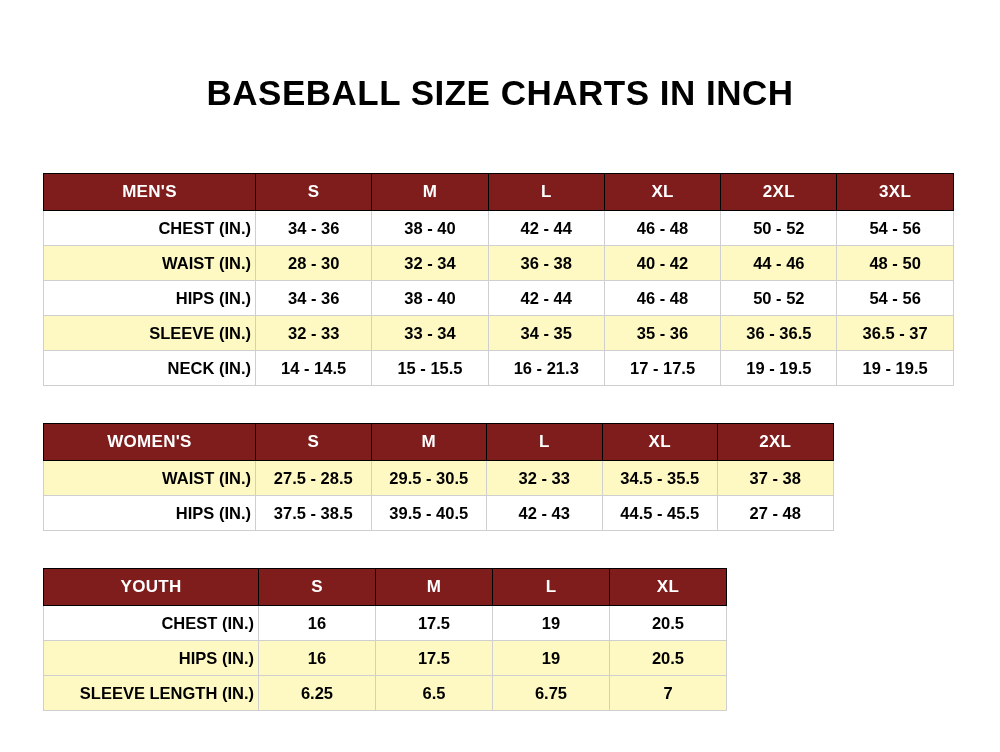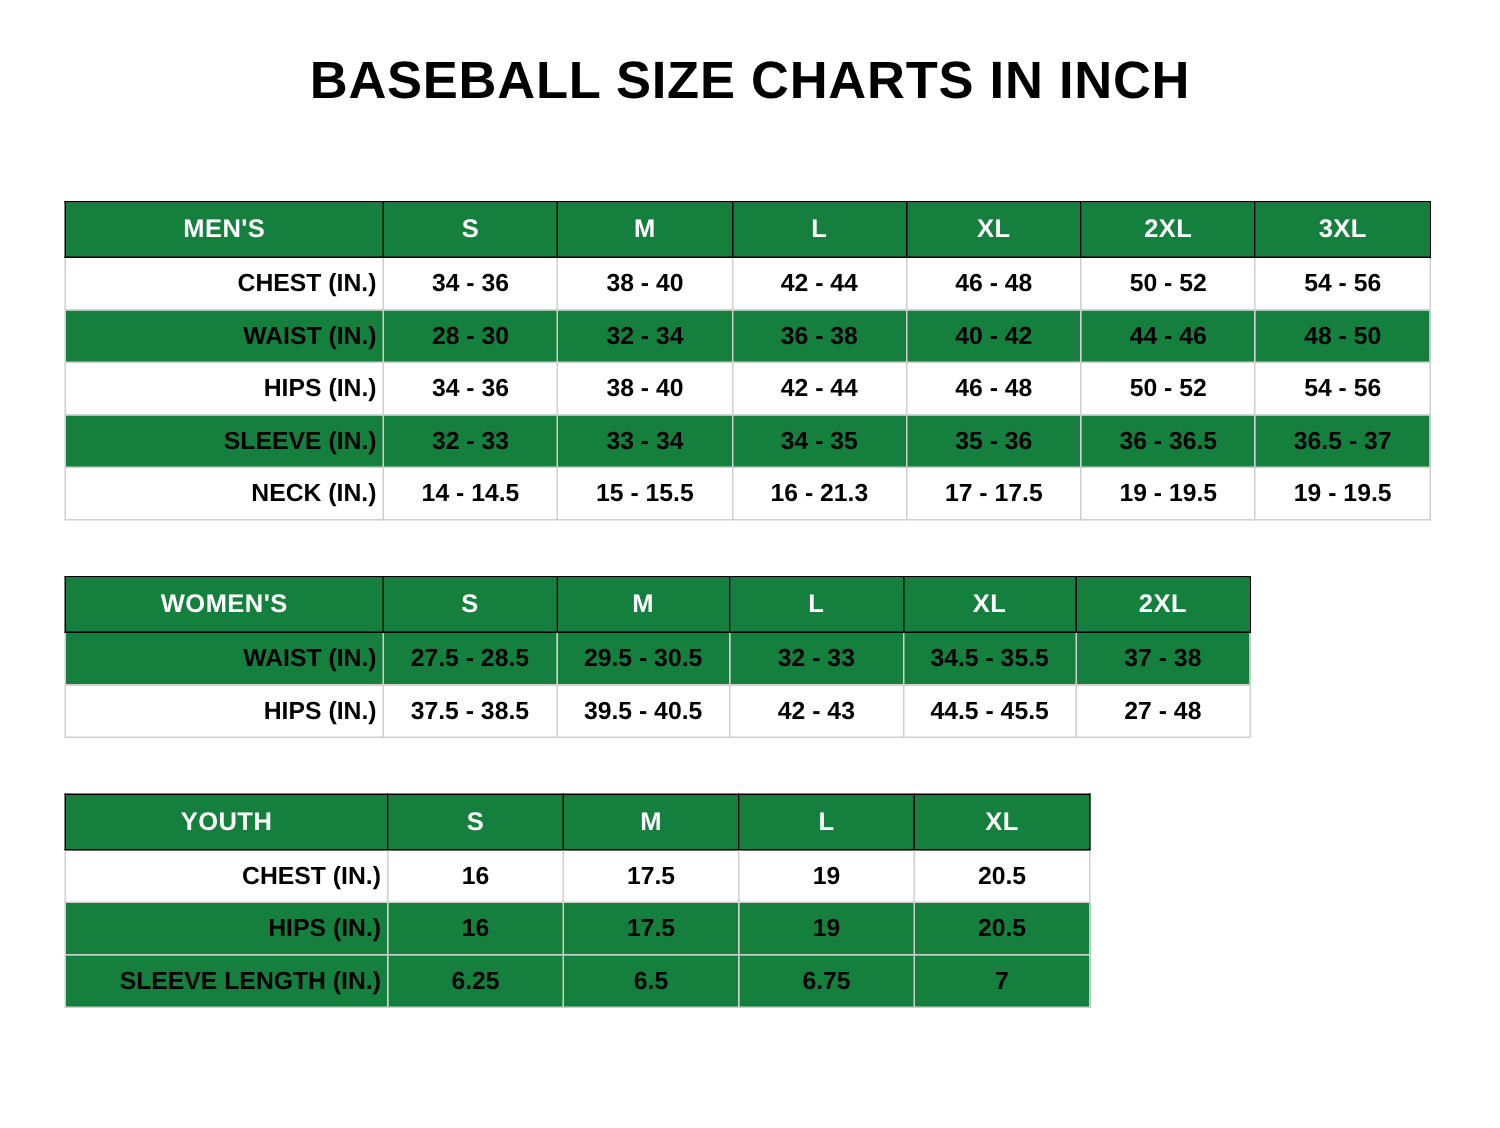--- a/index.html
+++ b/index.html
@@ -19,39 +19,39 @@
     width: 1000px;
     height: 752px;
     box-sizing: border-box;
   }
   .title {
     text-align: center;
     font-size: 35px;
     font-weight: bold;
     letter-spacing: 0.5px;
     margin: 0;
-    padding-top: 34px;
+    padding-top: 73px;
     color: #000000;
   }
   .tables {
     margin-top: 60px;
     padding-left: 43px;
     padding-right: 43px;
   }
   table {
     border-collapse: collapse;
     table-layout: fixed;
     font-size: 16.5px;
   }
   table.men { width: 910px; margin-bottom: 37px; }
   table.women { width: 790px; margin-bottom: 37px; margin-top: 36px; }
   table.youth { width: 683px; }
 
   thead th {
-    background: #15803d;
+    background: #7f1d1d;
     color: #ffffff;
     font-weight: bold;
     height: 30px;
     padding: 3px 4px;
     border: 1px solid #000000;
     text-align: center;
     font-size: 17px;
     letter-spacing: 0.3px;
   }
   thead th.rowlabel {
@@ -61,21 +61,21 @@
     height: 30px;
     padding: 2px 4px;
     border: 1px solid #cfcfcf;
     text-align: center;
     font-weight: bold;
     font-size: 16.5px;
     color: #000000;
     background: #ffffff;
   }
   tbody tr.alt td {
-    background: #15803d;
+    background: #fef9c3;
   }
   tbody td.rowlabel {
     text-align: right;
     font-weight: bold;
   }
   
   .men col.c0 { width: 212px; }
   .men col.cx { width: 116.3px; }
   .women col.c0 { width: 212px; }
   .women col.cx { width: 115.5px; }

